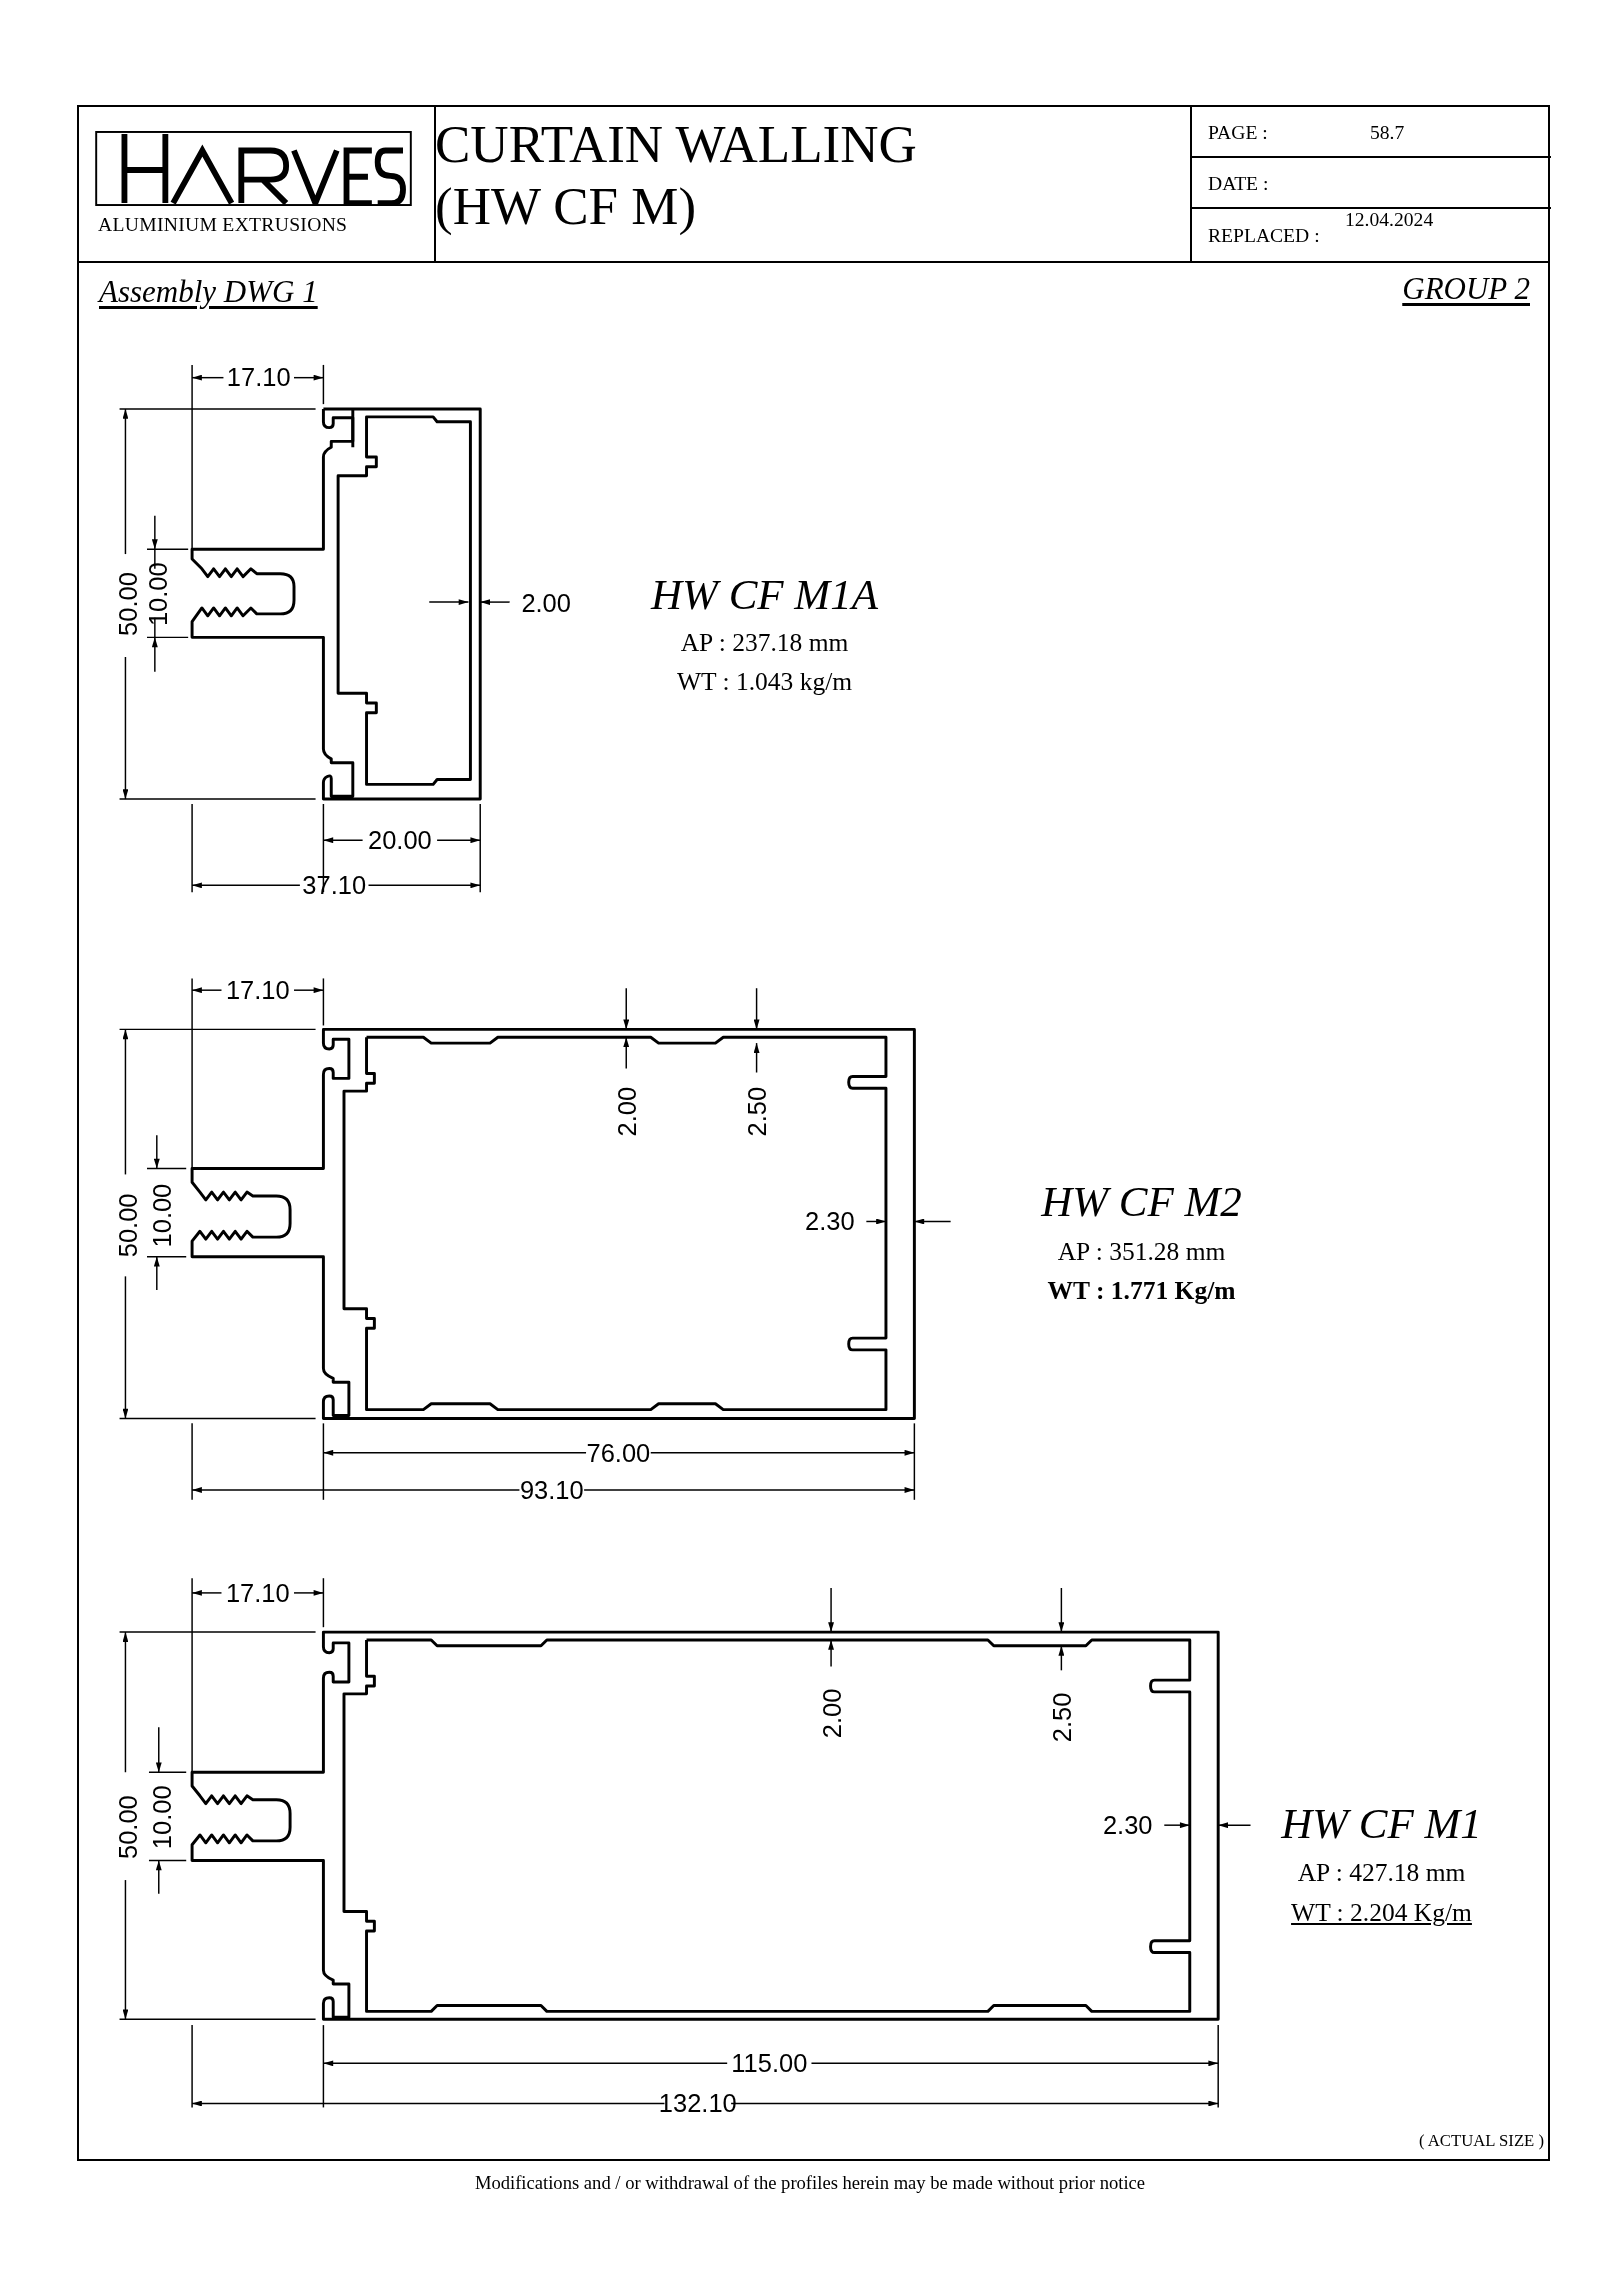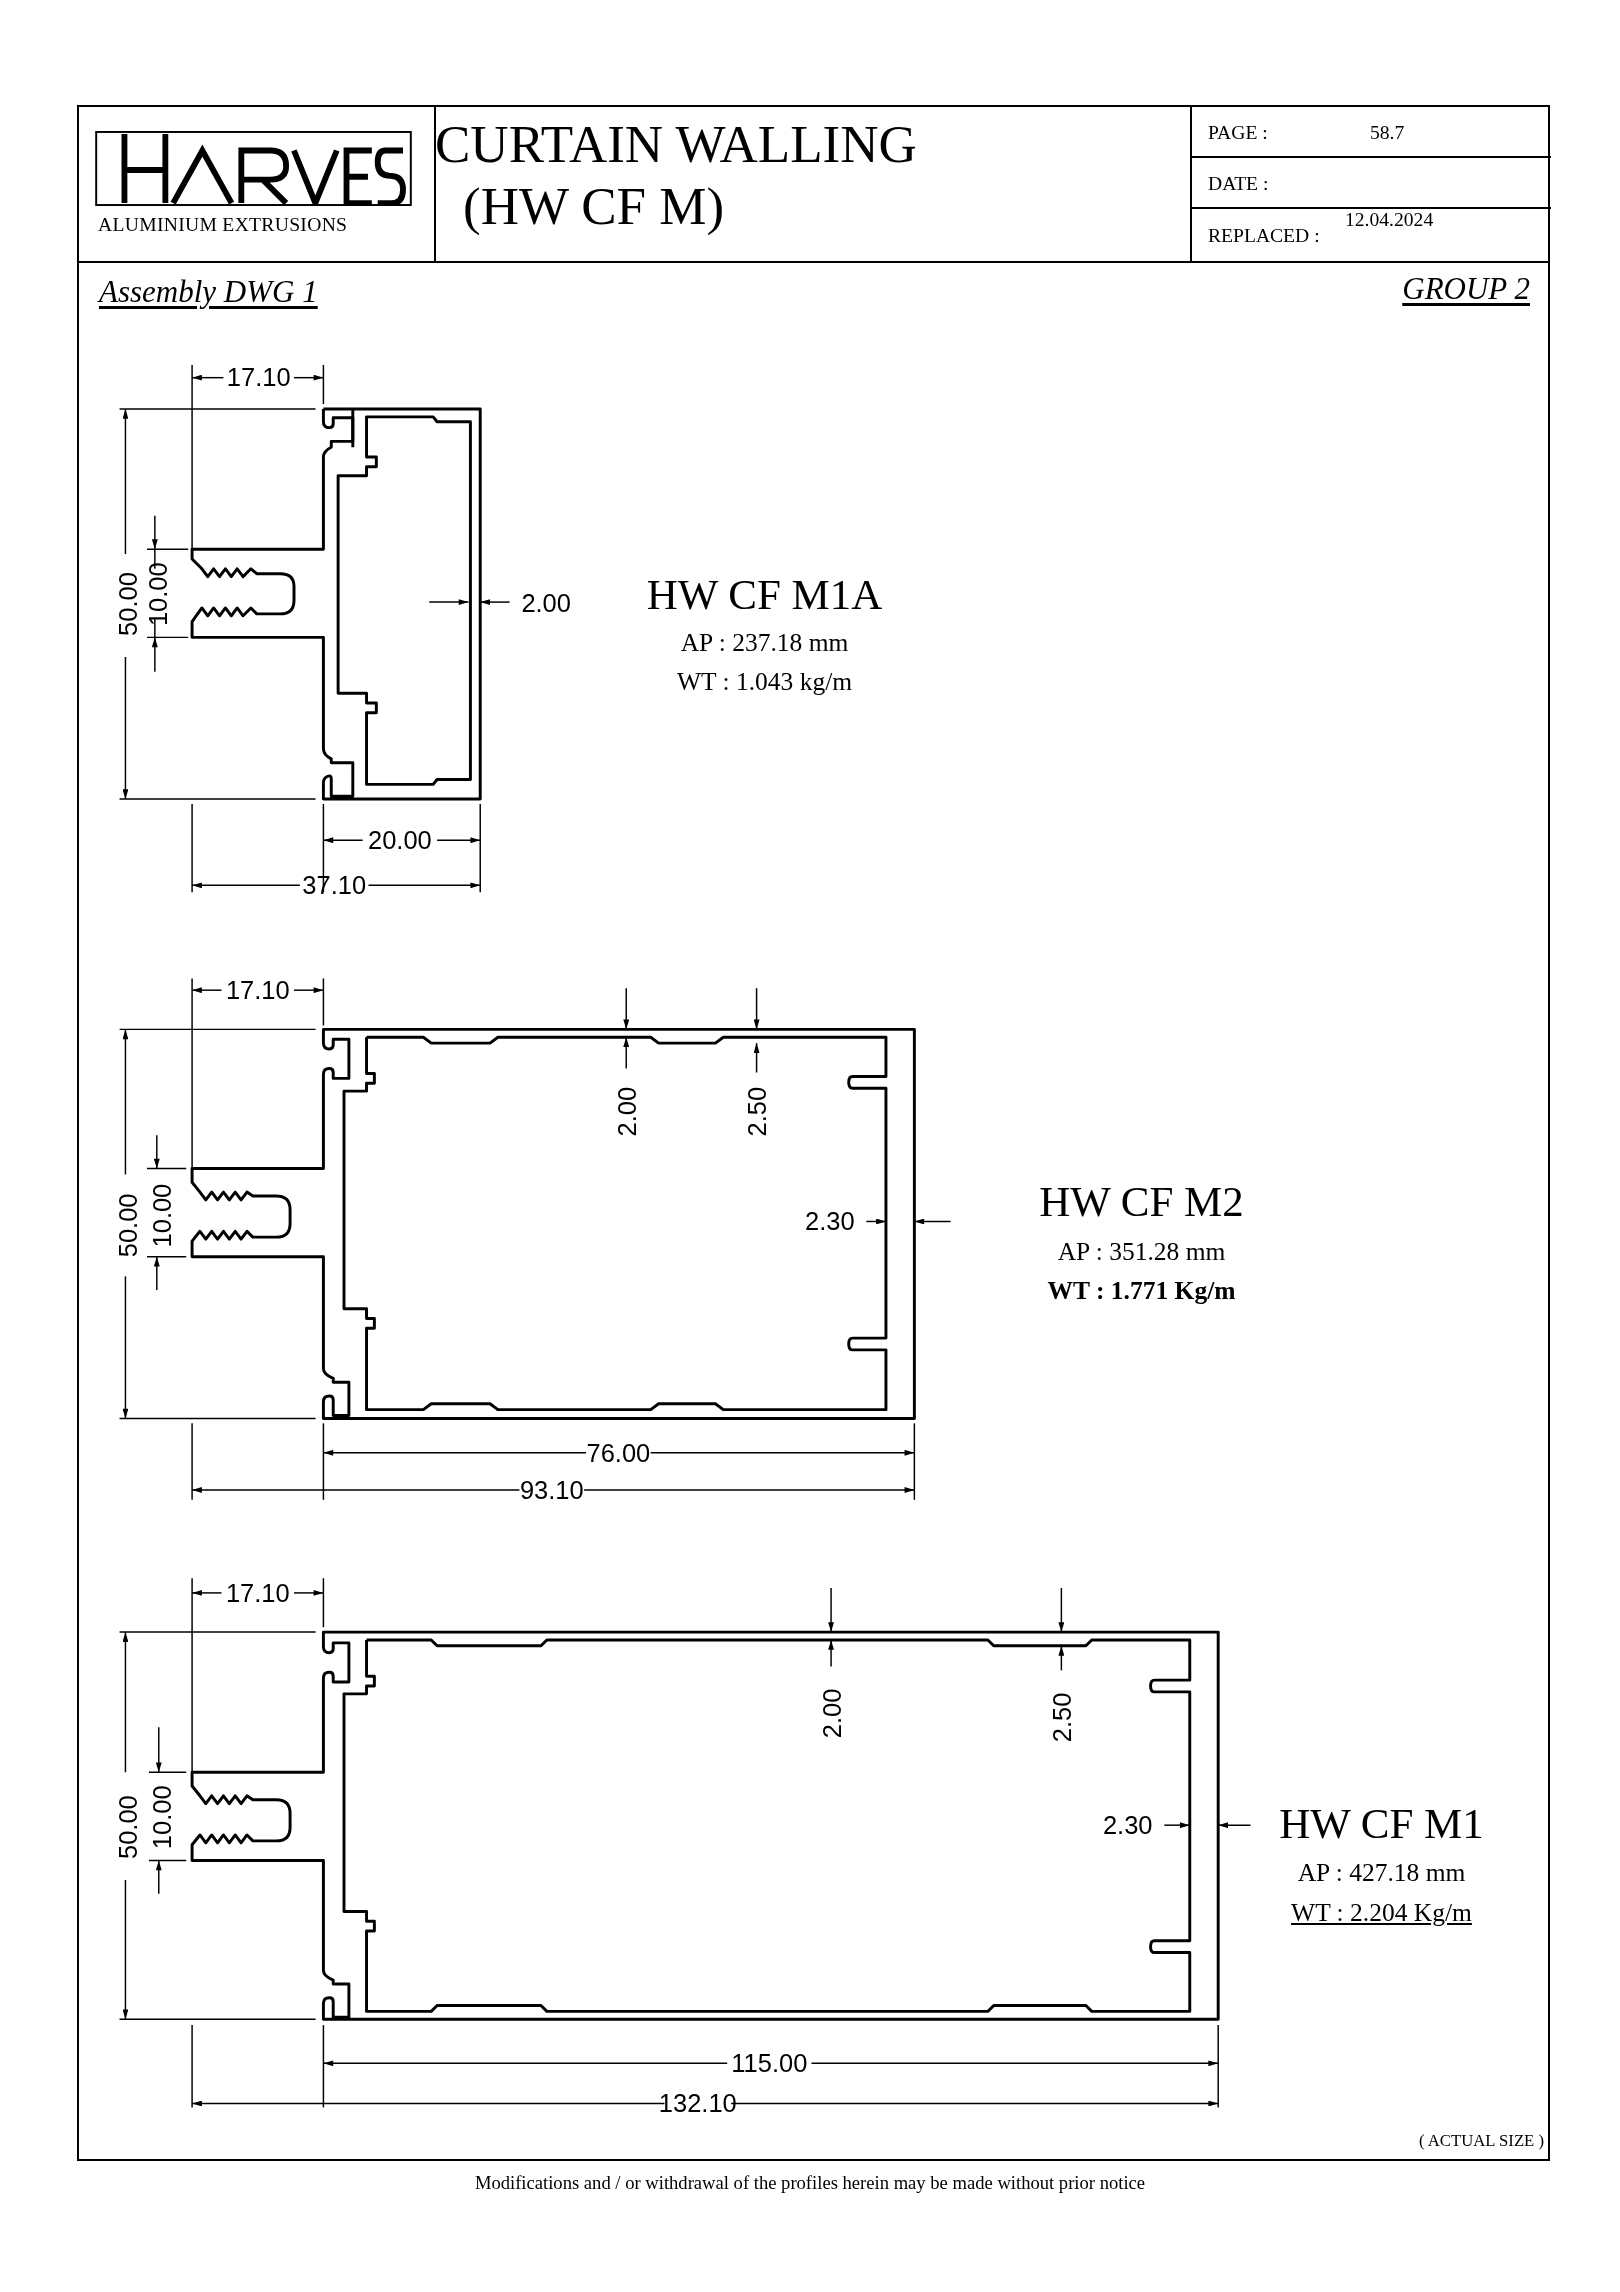--- a/index.html
+++ b/index.html
@@ -6,21 +6,21 @@
   body { width:1620px; height:2293px; position:relative; font-family:"Liberation Serif", serif; color:#000; overflow:hidden; }
   .frame { position:absolute; left:77px; top:105px; width:1473px; height:2056px; border:2px solid #000; box-sizing:border-box; }
   .hdr-line { position:absolute; background:#000; }
   .logo-box { position:absolute; left:94px; top:131px; width:319px; height:75px; }
   .logo-sub { position:absolute; left:98px; top:214px; font-size:19.6px; letter-spacing:0.3px; }
   .title { position:absolute; left:435px; width:825px; text-align:left; font-size:53px; line-height:57px; }
   .meta-lbl { position:absolute; left:1208px; font-size:19.6px; }
   .meta-val { position:absolute; font-size:19.6px; }
   .sec-left { position:absolute; left:99px; top:274px; font-size:31px; font-style:italic; text-decoration:underline; text-underline-offset:3.9px;text-align:center; }
   .sec-right { position:absolute; right:90px; top:271px; font-size:31px; font-style:italic; text-decoration:underline; text-underline-offset:3.9px; }
-  .prof-name { position:absolute; font-size:43px; text-align:center; white-space:nowrap; }
+  .prof-name { position:absolute; font-size:43px; text-align:center; white-space:nowrap;font-style:italic; }
   .prof-spec { position:absolute; font-size:25.5px; text-align:center; white-space:nowrap; }
   .actual { position:absolute; right:76px; top:2131px; font-size:16.7px; }
   .footer { position:absolute; left:0; width:1620px; top:2172px; text-align:center; font-size:18.6px; }
   svg.drw { position:absolute; left:0; top:0; }
   .dim { font-family:"Liberation Sans", sans-serif; font-size:26px; }
 </style>
 </head>
 <body>
 
 <div class="frame"></div>
@@ -38,21 +38,21 @@
     <path d="M150 74 V20 H180 Q196 20 196 36 Q196 50 180 50 H150 M172 50 L196 74"></path>
     <path d="M204 20 L226 74 L248 20"></path>
     <path d="M284 20 H258 V74 H284 M258 47 H280"></path>
     <path d="M316 20 H298 Q290 20 290 32 Q290 46 303 46 Q316 46 316 60 Q316 74 304 74 H290"></path>
   </g>
   <path d="M270 12 H318 M294 12 V74" stroke="#000" stroke-width="6" fill="none" transform="translate(0,0)" opacity="0"></path>
 </svg>
 <div class="logo-sub">ALUMINIUM EXTRUSIONS</div>
 
 <div class="title" style="top:116px;">CURTAIN WALLING</div>
-<div class="title" style="top:178px;padding-left:28px;">(HW CF M)</div>
+<div class="title" style="top:178px;">(HW CF M)</div>
 
 <div class="meta-lbl" style="top:122px;">PAGE :</div>
 <div class="meta-val" style="left:1370px;top:122px;">58.7</div>
 <div class="meta-lbl" style="top:173px;">DATE :</div>
 <div class="meta-val" style="left:1345px;top:173px;margin-top:36px;">12.04.2024</div>
 <div class="meta-lbl" style="top:225px;">REPLACED :</div>
 <div class="meta-val" style="left:1345px;top:225px;"></div>
 
 <div class="sec-left">Assembly DWG 1</div>
 <div class="sec-right">GROUP 2</div>

